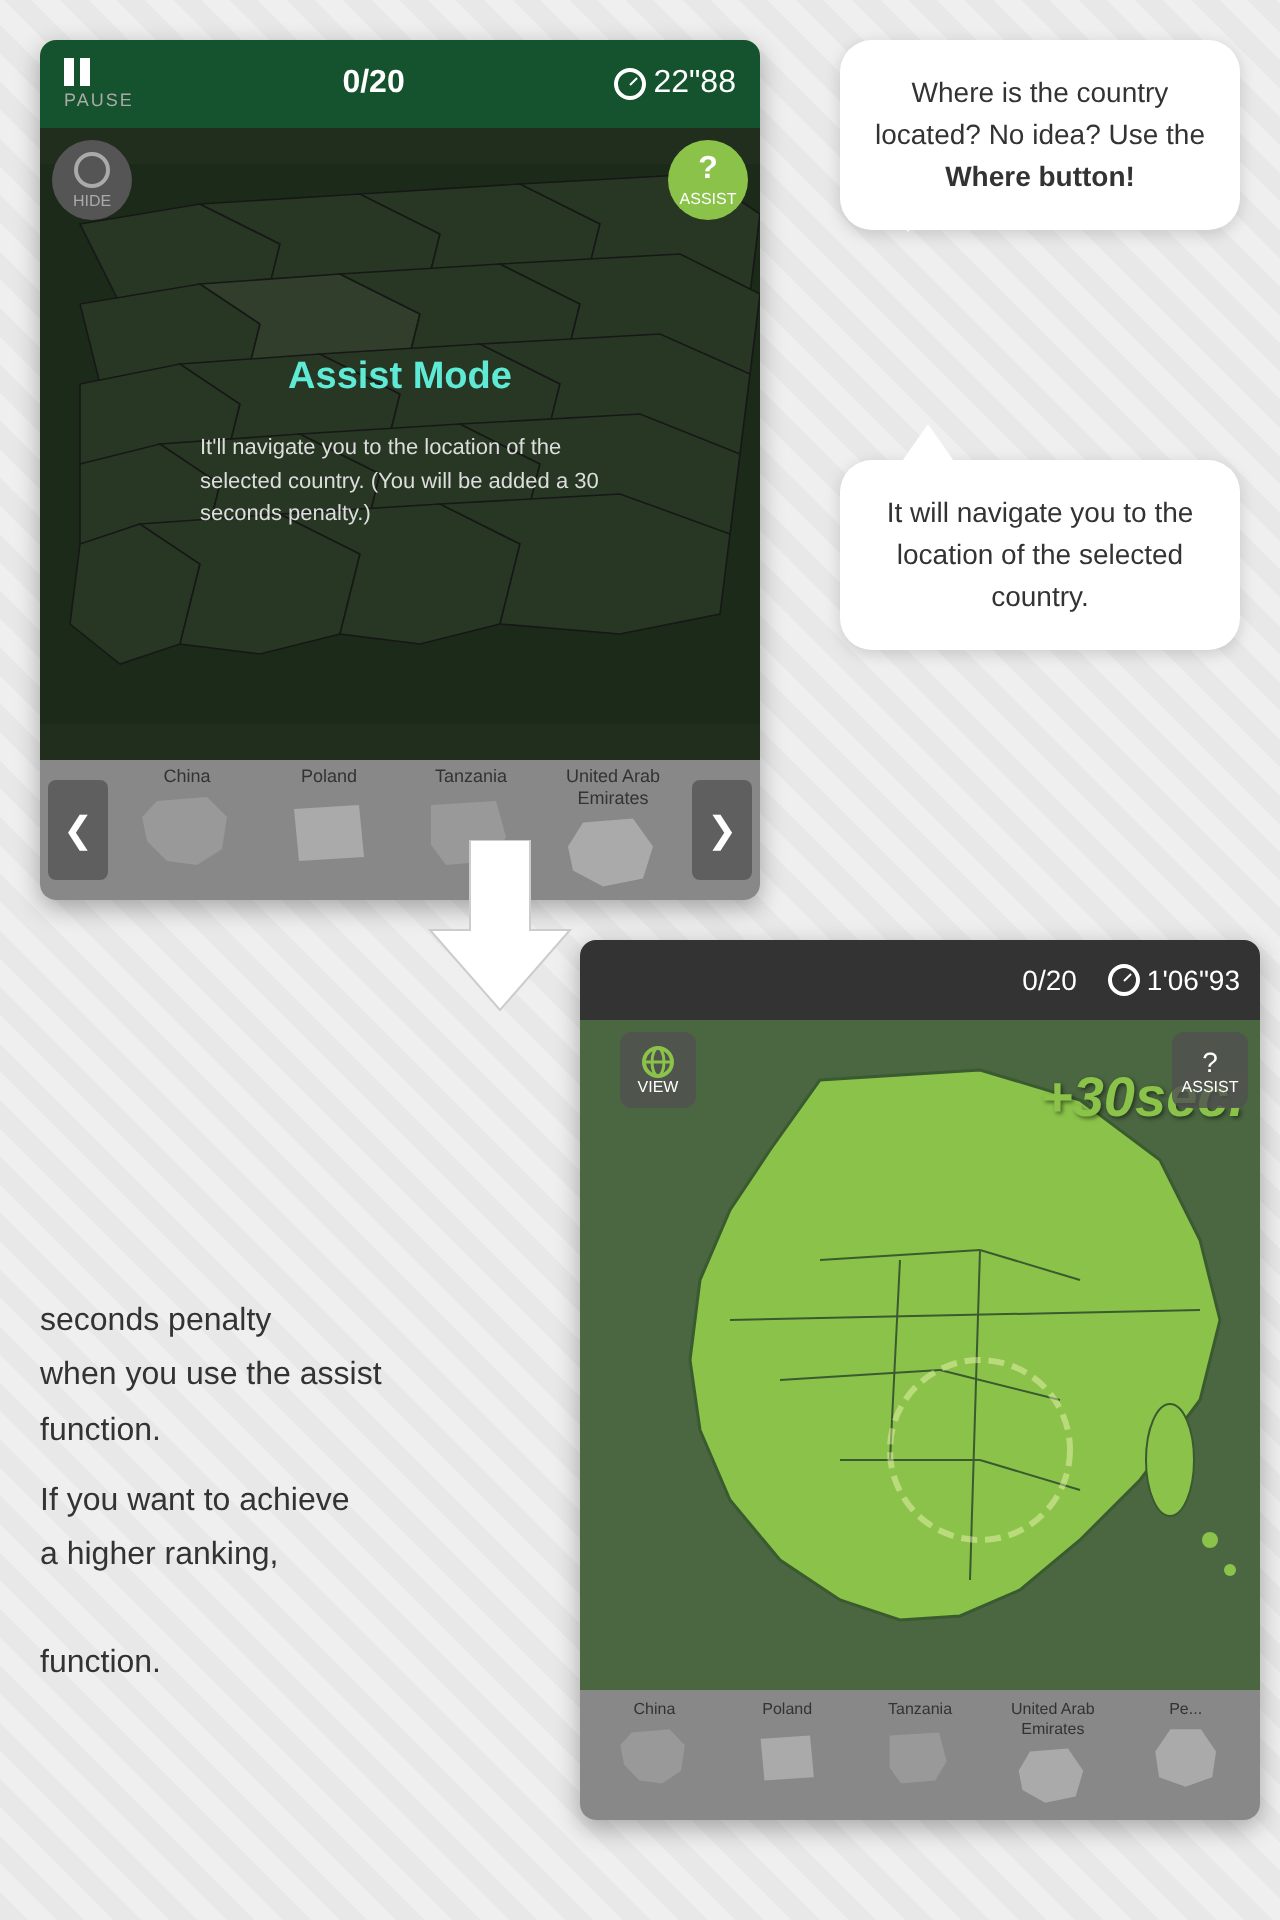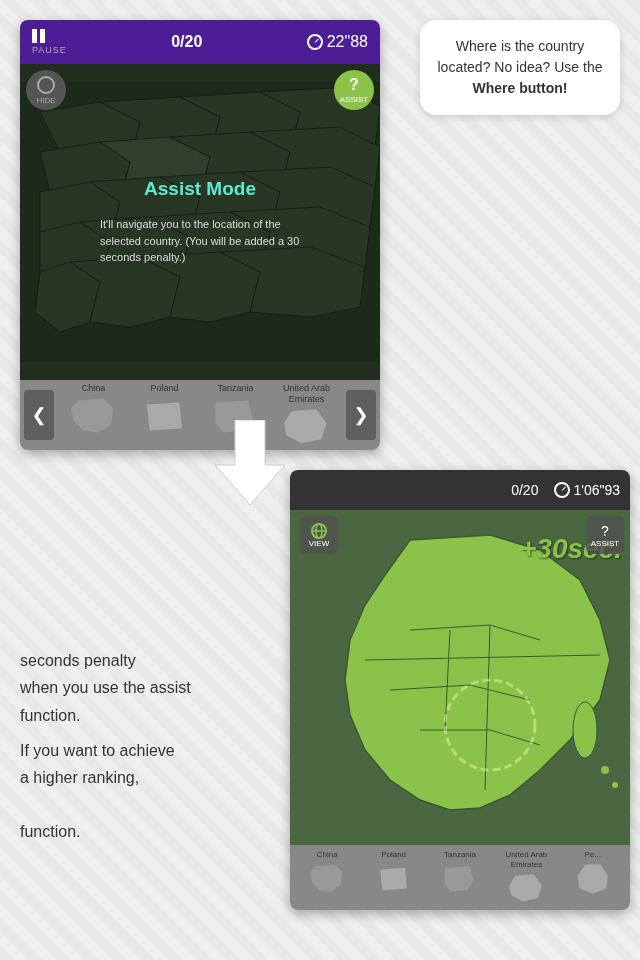--- a/index.html
+++ b/index.html
@@ -40,21 +40,21 @@
       top: 20px;
       left: 20px;
       width: 360px;
       height: 430px;
       border-radius: 8px;
       overflow: hidden;
       box-shadow: 0 4px 12px rgba(0,0,0,0.3);
     }
 
     .map-header {
-      background: #4c1d95;
+      background: #14532d;
       height: 44px;
       display: flex;
       align-items: center;
       justify-content: space-between;
       padding: 0 12px;
     }
 
     .pause-btn {
       display: flex;
       flex-direction: column;
@@ -393,21 +393,21 @@
       font-size: 28px;
       font-weight: bold;
       font-style: italic;
       z-index: 10;
       text-shadow: 1px 1px 2px rgba(0,0,0,0.5);
     }
 
     .view-btn {
       position: absolute;
       top: 6px;
-      left: 10px;
+      left: 20px;
       background: rgba(80,80,80,0.8);
       border-radius: 6px;
       width: 38px;
       height: 38px;
       display: flex;
       flex-direction: column;
       align-items: center;
       justify-content: center;
       z-index: 10;
     }
@@ -559,20 +559,25 @@
       <div class="nav-arrow-right">❯</div>
     </div>
   </div>
 
   <div class="bubble-1">
     <p class="bubble-1-text">
       Where is the country located? No idea? Use the <strong>Where button!</strong>
     </p>
   </div>
 
+  <div class="bubble-2">
+    <p class="bubble-2-text">
+      It will navigate you to the location of the selected country.
+    </p>
+  </div>
 
   <div class="down-arrow-container">
     <svg width="100" height="90" viewBox="0 0 100 90">
       <polygon points="35,0 65,0 65,45 85,45 50,85 15,45 35,45" fill="white" stroke="#ccc" stroke-width="1"></polygon>
     </svg>
   </div>
 
   <div class="bottom-map">
     <div class="bottom-map-header">
       <span class="bottom-score">0/20</span>

